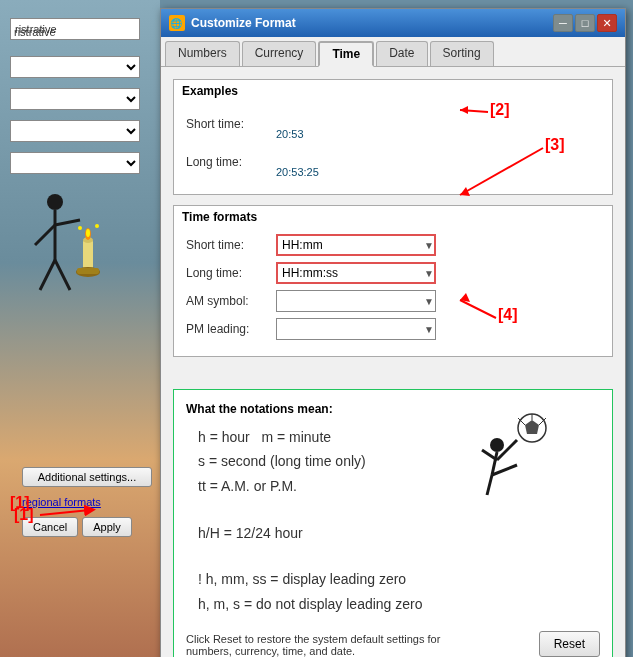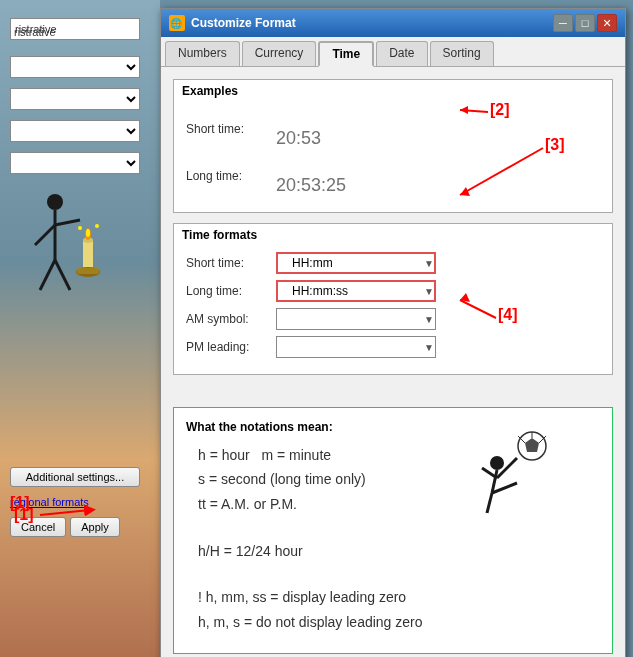--- a/index.html
+++ b/index.html
@@ -149,21 +149,21 @@
     .dropdown-wrap {
       position: relative;
       display: flex;
       align-items: center;
     }
     .dropdown {
       width: 160px;
       height: 22px;
       border: 1px solid #888;
       background: white;
-      padding: 2px 14px;
+      padding: 2px 4px;
       font-size: 12px;
       appearance: none;
       -webkit-appearance: none;
       padding-right: 20px;
       cursor: pointer;
     }
     .dropdown.highlighted {
       border: 2px solid #e05050;
       outline: none;
     }
@@ -274,22 +274,22 @@
     .small-btn {
       padding: 3px 10px;
       font-size: 11px;
       background: linear-gradient(180deg, #f8f8f8, #e0e0e0);
       border: 1px solid #888;
       border-radius: 3px;
       cursor: pointer;
     }
 
     .examples-value {
-      font-size: 18px;
-      color: #737373;
+      font-size: 11px;
+      color: #0c4a6e;
       margin-top: 20px;
     }
   </style>
 </head>
 <body>
 
 <div class="left-panel">
   <div class="left-panel-content">
     <div style="margin-top:8px;">
       <input class="left-input" value="ristrative" style="width: 130px; font-size: 11px; color: rgb(51, 51, 51); padding: 2px 4px; border: 1px solid rgb(136, 136, 136); background: white; height: 22px;" readonly="">
@@ -334,21 +334,21 @@
         <ellipse cx="63" cy="43" rx="2" ry="4" fill="#ffee00"></ellipse>
 
         <circle cx="55" cy="38" r="2" fill="#ffee00"></circle>
         <circle cx="72" cy="36" r="2" fill="#ffee00"></circle>
 
         <ellipse cx="63" cy="82" rx="12" ry="5" fill="#8B6914"></ellipse>
         <rect x="52" y="78" width="22" height="6" fill="#a0801a" rx="2"></rect>
       </svg>
     </div>
 
-    <div style="position:absolute; bottom:120px; left:10px; width:140px;">
+    <div style="position:absolute; bottom:120px; left:22px; width:140px;">
       <button class="add-btn">Additional settings...</button>
       <div style="margin-top:4px;">
         <span class="link-text">regional formats</span>
       </div>
       <div class="bottom-left-buttons" style="margin-top:8px;">
         <button class="small-btn">Cancel</button>
         <button class="small-btn">Apply</button>
       </div>
     </div>
   </div>
@@ -451,20 +451,24 @@
           <p>h = hour&nbsp;&nbsp; m = minute</p>
           <p>s = second (long time only)</p>
           <p>tt = A.M. or P.M.</p>
           <br>
           <p>h/H = 12/24 hour</p>
           <br>
           <p>! h, mm, ss = display leading zero</p>
           <p>h, m, s = do not display leading zero</p>
         </div>
 
+        <div style="display:flex; justify-content:space-between; align-items:flex-end; margin-top:8px;">
+          <p style="font-size:11px; color:#333; max-width:300px;">Click Reset to restore the system default settings for numbers, currency, time, and date.</p>
+          <button class="reset-btn">Reset</button>
+        </div>
 
         <div style="position:absolute; right:60px; top:20px;">
           <svg width="90" height="110" viewBox="0 0 90 110">
 
             <circle cx="70" cy="18" r="14" fill="white" stroke="#333" stroke-width="1.5"></circle>
             <polygon points="70,10 63,15 65,24 75,24 77,15" fill="#222" opacity="0.8"></polygon>
             <line x1="70" y1="4" x2="70" y2="10" stroke="#333" stroke-width="1"></line>
             <line x1="56" y1="8" x2="63" y2="15" stroke="#333" stroke-width="1"></line>
             <line x1="84" y1="8" x2="77" y2="15" stroke="#333" stroke-width="1"></line>
 

